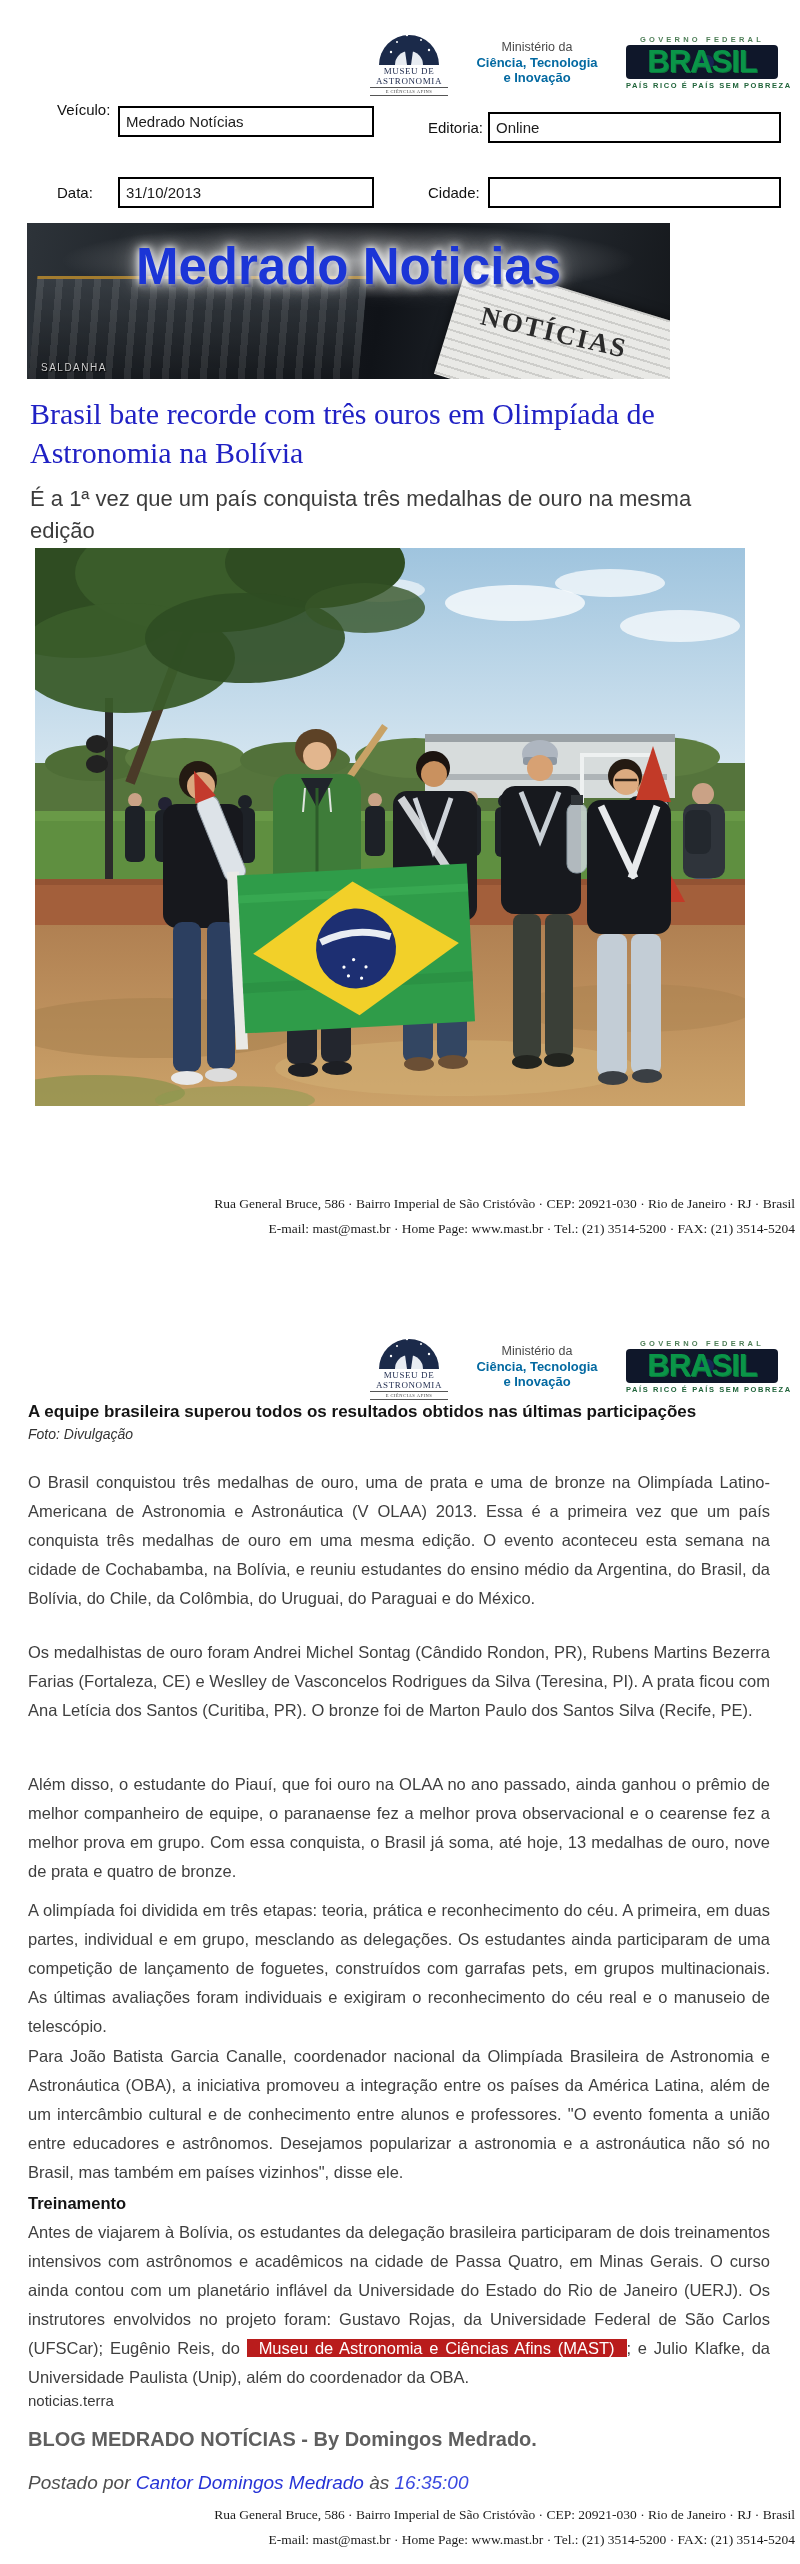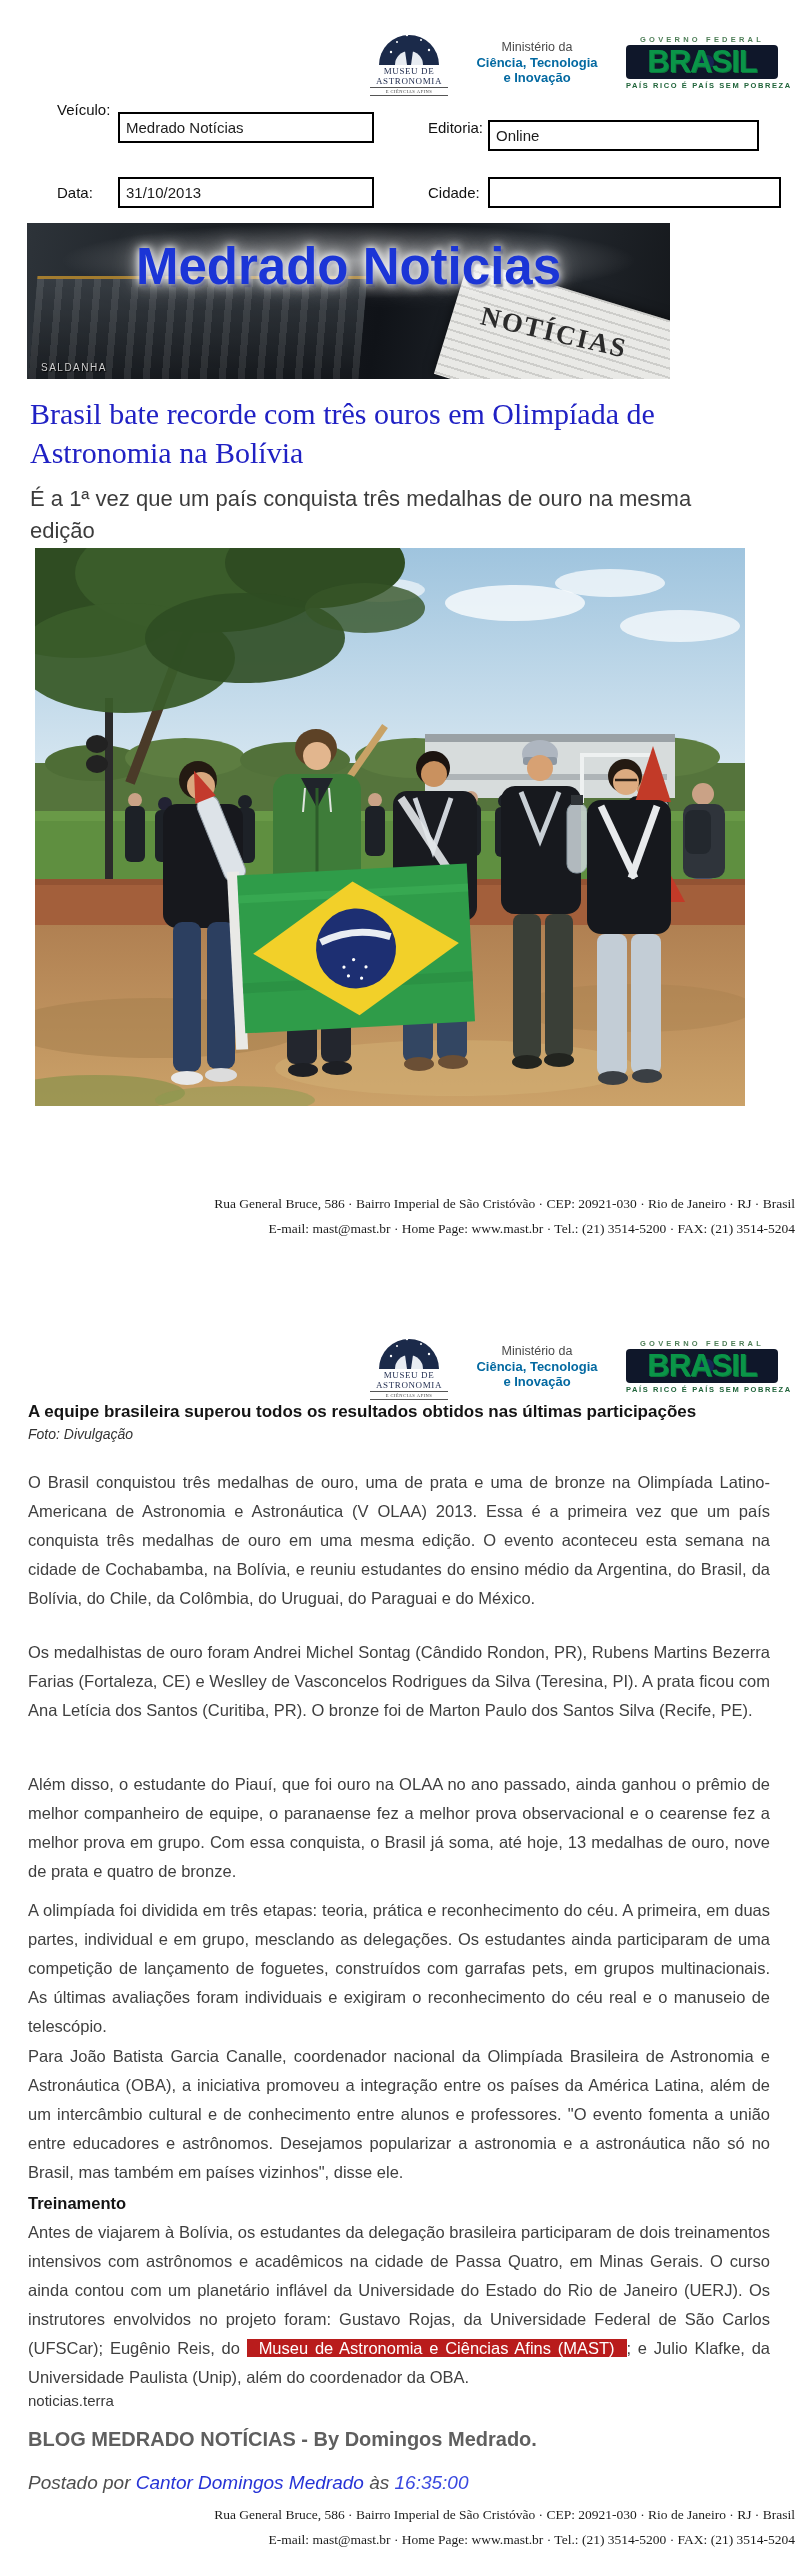--- a/index.html
+++ b/index.html
@@ -94,23 +94,23 @@
     <div class="brasil">
       <div class="gov">GOVERNO FEDERAL</div>
       <div class="word-wrap">
           <div class="word">BRASIL</div>
         </div>
       <div class="pais">PAÍS RICO É PAÍS SEM POBREZA</div>
     </div>
   </div>
 
   <div class="abs f-label" style="left:57px;top:101px;">Veículo:</div>
-  <div class="abs f-box" style="left:118px;top:112px;width:256px;">Medrado Notícias</div>
+  <div class="abs f-box" style="left:118px;top:106px;width:256px;">Medrado Notícias</div>
   <div class="abs f-label" style="left:428px;top:119px;">Editoria:</div>
-  <div class="abs f-box" style="left:488px;top:120px;width:271px;">Online</div>
+  <div class="abs f-box" style="left:488px;top:112px;width:293px;">Online</div>
 
   <div class="abs f-label" style="left:57px;top:184px;">Data:</div>
   <div class="abs f-box" style="left:118px;top:177px;width:256px;">31/10/2013</div>
   <div class="abs f-label" style="left:428px;top:184px;">Cidade:</div>
   <div class="abs f-box" style="left:488px;top:177px;width:293px;"></div>
 
   <div class="banner" style="left:27px;top:223px;">
     <div class="banner-building"></div>
     <div class="banner-news">
       <div class="banner-news-word">NOTÍCIAS</div>

